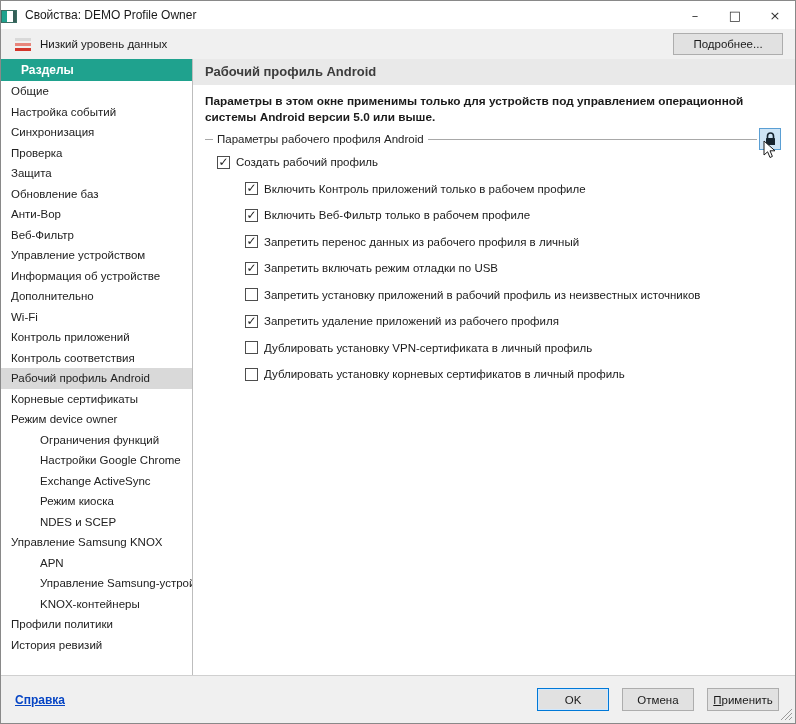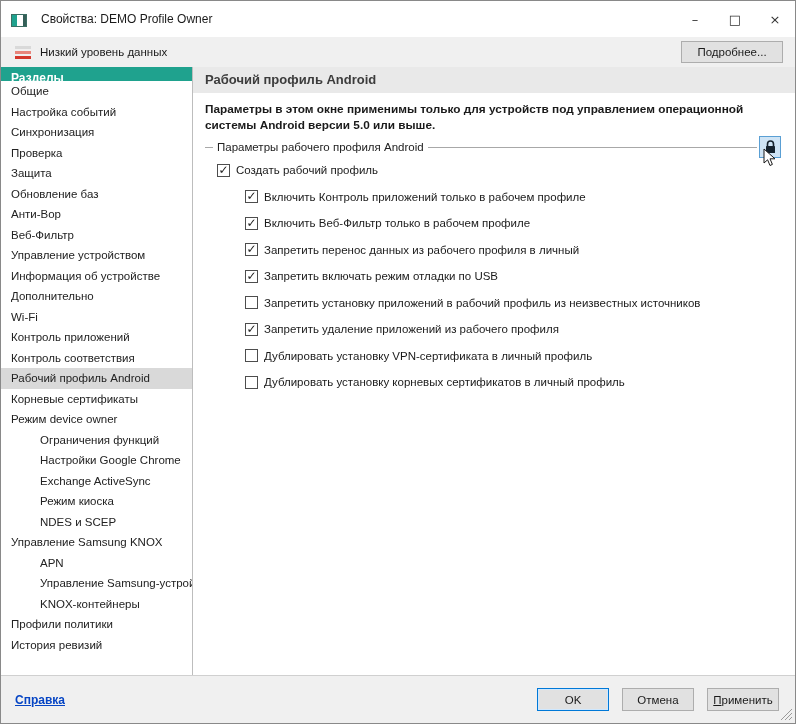--- a/index.html
+++ b/index.html
@@ -11,24 +11,24 @@
   }
   .window {
     width: 796px; height: 724px;
     border: 1px solid #898989;
     display: flex; flex-direction: column;
     background: #ffffff;
   }
 
   
   .titlebar {
-    height: 36px; flex: none;
+    height: 28px; flex: none;
     display: flex; align-items: center;
     background: #ffffff;
-    padding-left: 10px; gap: 14px;
+    padding-left: 0; gap: 8px;
   }
   .app-icon { width: 16px; height: 13px; display: inline-block; flex: none; }
   .title { font-size: 12px; color: #1a1a1a; }
   .win-controls { margin-left: auto; display: flex; height: 28px; }
   .wc {
     width: 40px; height: 28px; border: none; background: transparent;
     font-size: 13px; color: #333; display: flex; align-items: center; justify-content: center;
     font-family: "DejaVu Sans", sans-serif; cursor: default;
   }
 
@@ -42,32 +42,32 @@
   .level-icon { width: 16px; display: flex; flex-direction: column; gap: 2px; flex: none; }
   .level-icon i { display: block; height: 3px; width: 16px; }
   .level-icon .b1 { background: #d9d9d9; }
   .level-icon .b2 { background: #e8857b; }
   .level-icon .b3 { background: #d3362b; }
   .status-text { font-size: 11.5px; color: #1a1a1a; }
   .btn {
     height: 22px; background: #e1e1e1; border: 1px solid #adadad;
     font-size: 11.5px; color: #1a1a1a; font-family: inherit; cursor: default;
   }
-  .details-btn { margin-left: auto; width: 102px; }
+  .details-btn { margin-left: auto; width: 110px; }
 
   
   .main { flex: 1; display: flex; min-height: 0; }
   .sidebar {
     width: 192px; flex: none; background: #ffffff;
     border-right: 1px solid #bdbdbd;
     display: flex; flex-direction: column; overflow: hidden;
   }
   .sidebar-header {
-    height: 14px; flex: none; background: #1fa28e; color: #ffffff;
-    font-weight: bold; font-size: 12px; line-height: 22px; padding-left: 10px;
+    height: 22px; flex: none; background: #1fa28e; color: #ffffff;
+    font-weight: bold; font-size: 12px; line-height: 22px; padding-left: 20px;
   }
   .sidebar-list { flex: 1; overflow: hidden; }
   .side-item {
     height: 20.5px; line-height: 20.5px; font-size: 11.5px; color: #222;
     padding-left: 10px; white-space: nowrap; overflow: hidden; cursor: default;
   }
   .side-item.indent { padding-left: 39px; }
   .side-item.selected { background: #d9d9d9; }
 
   .content { flex: 1; min-width: 0; display: flex; flex-direction: column; background: #ffffff; }

